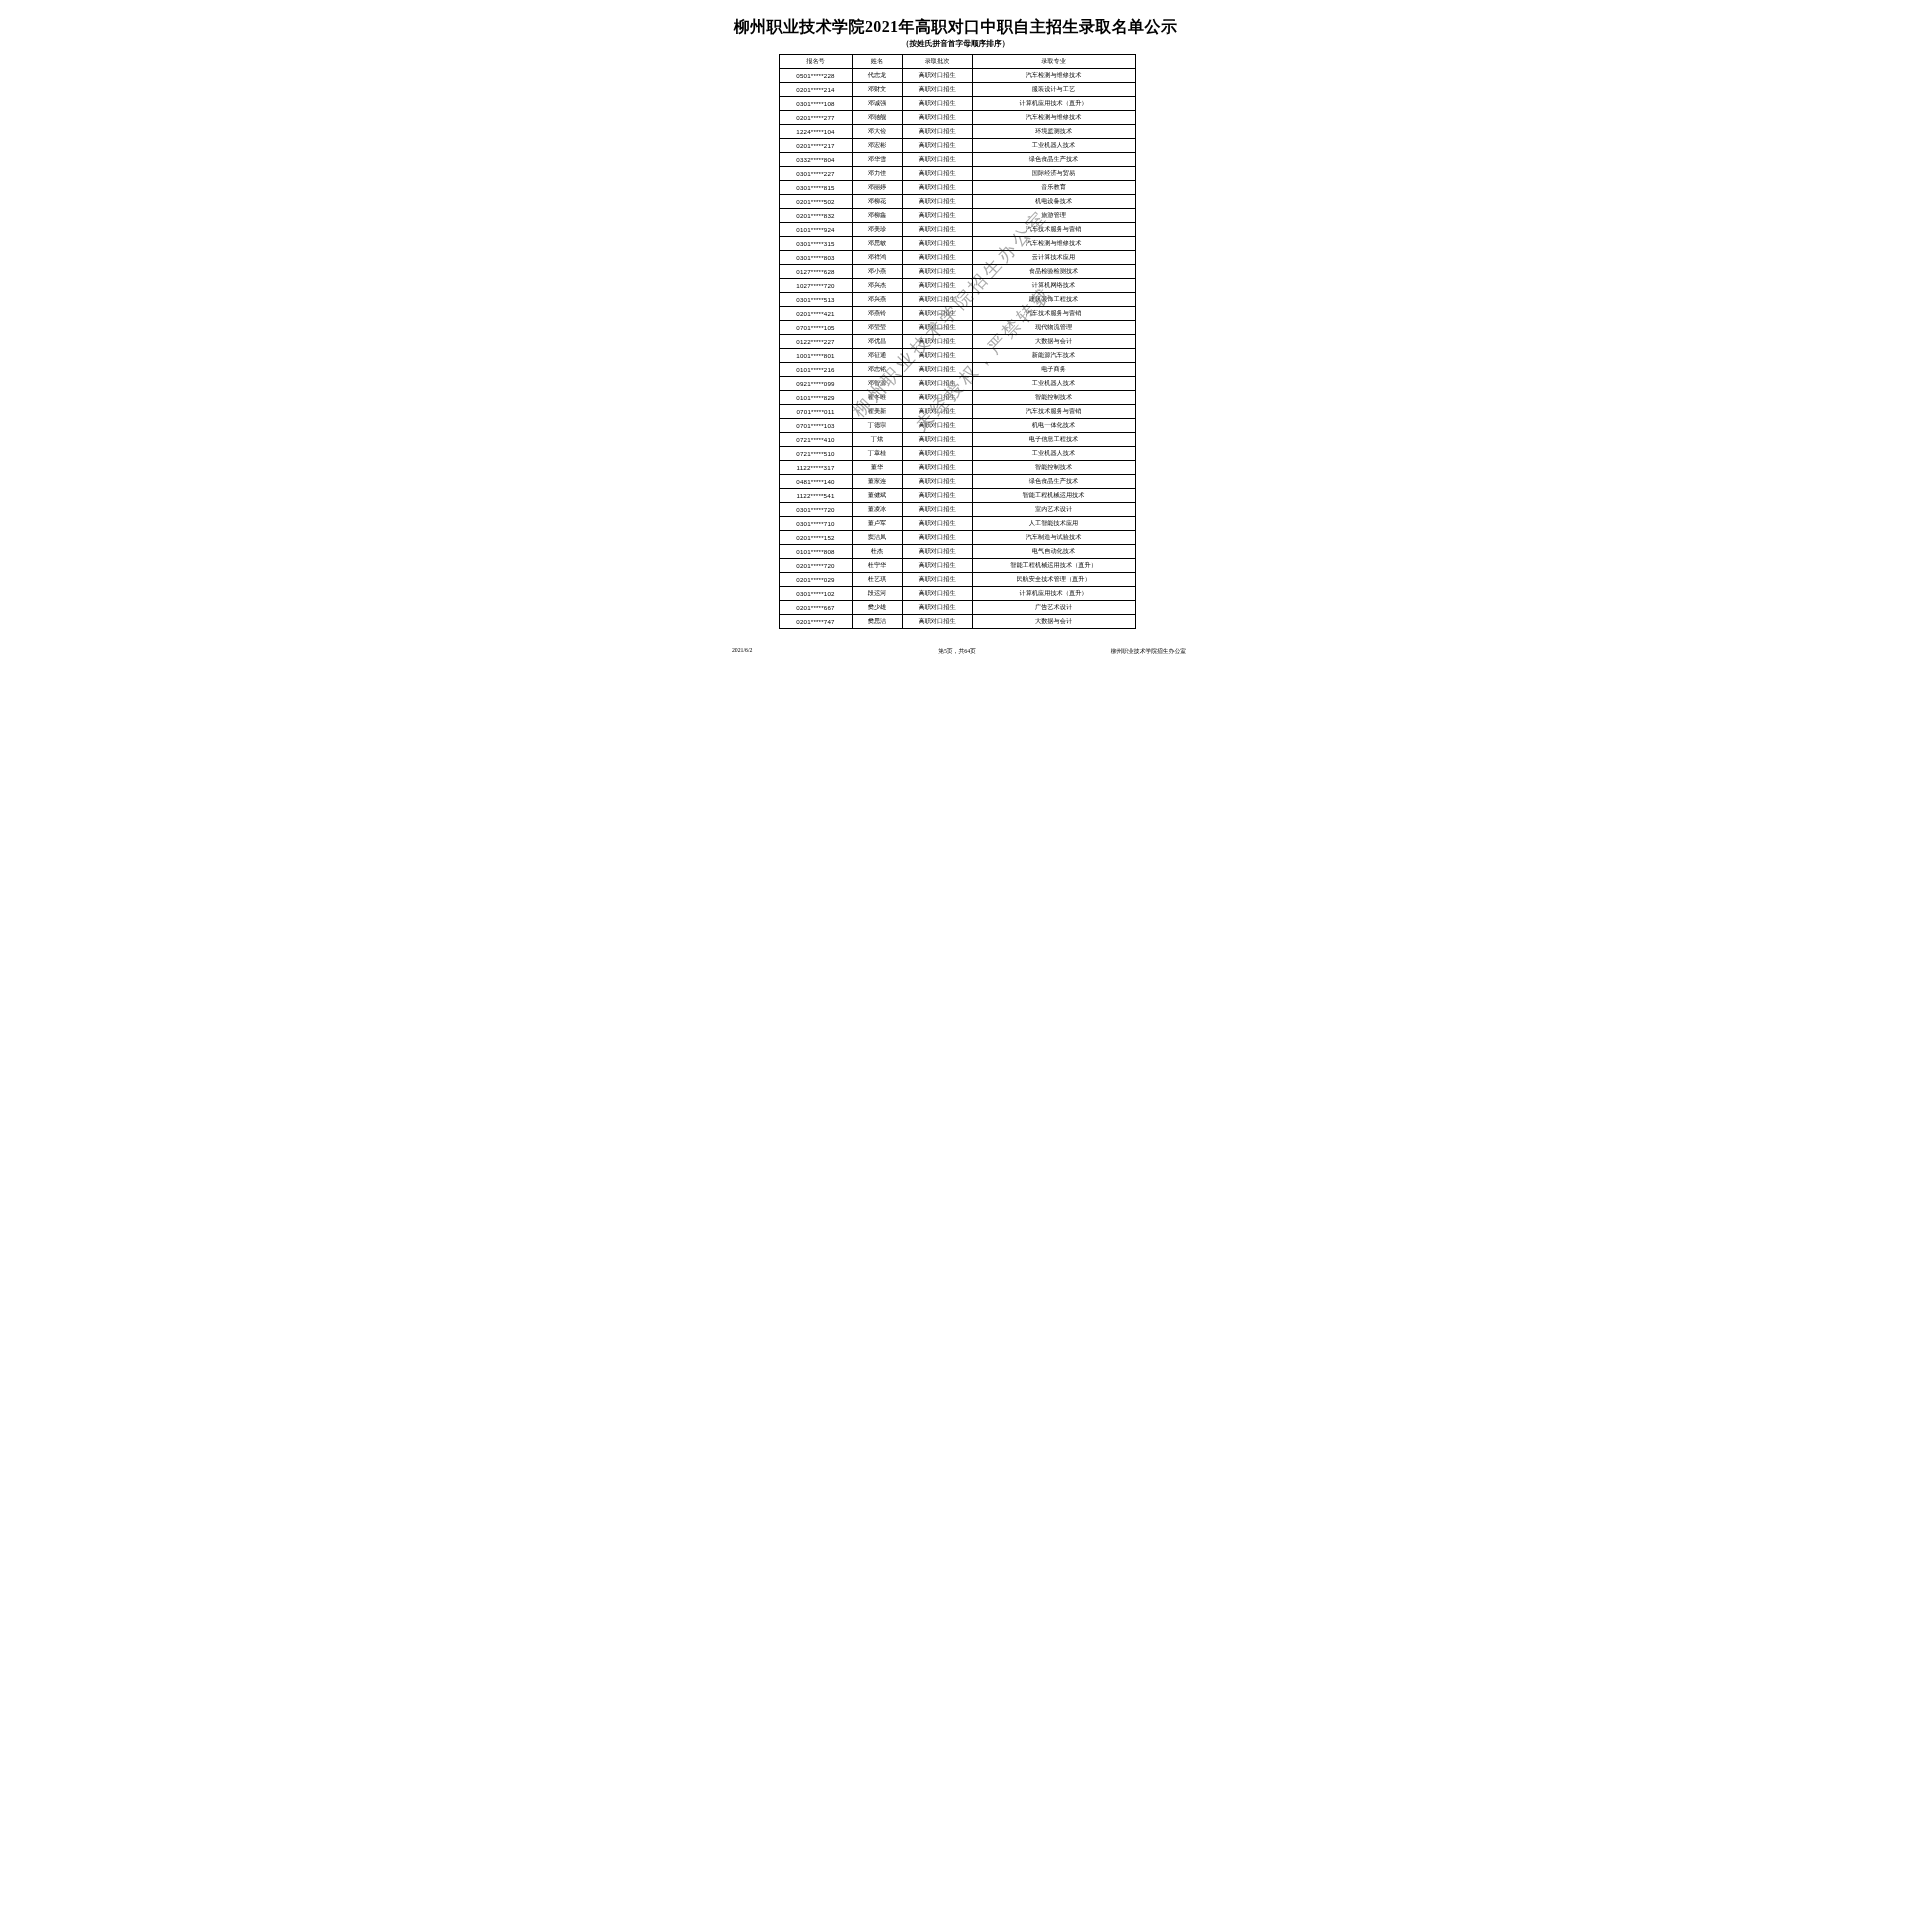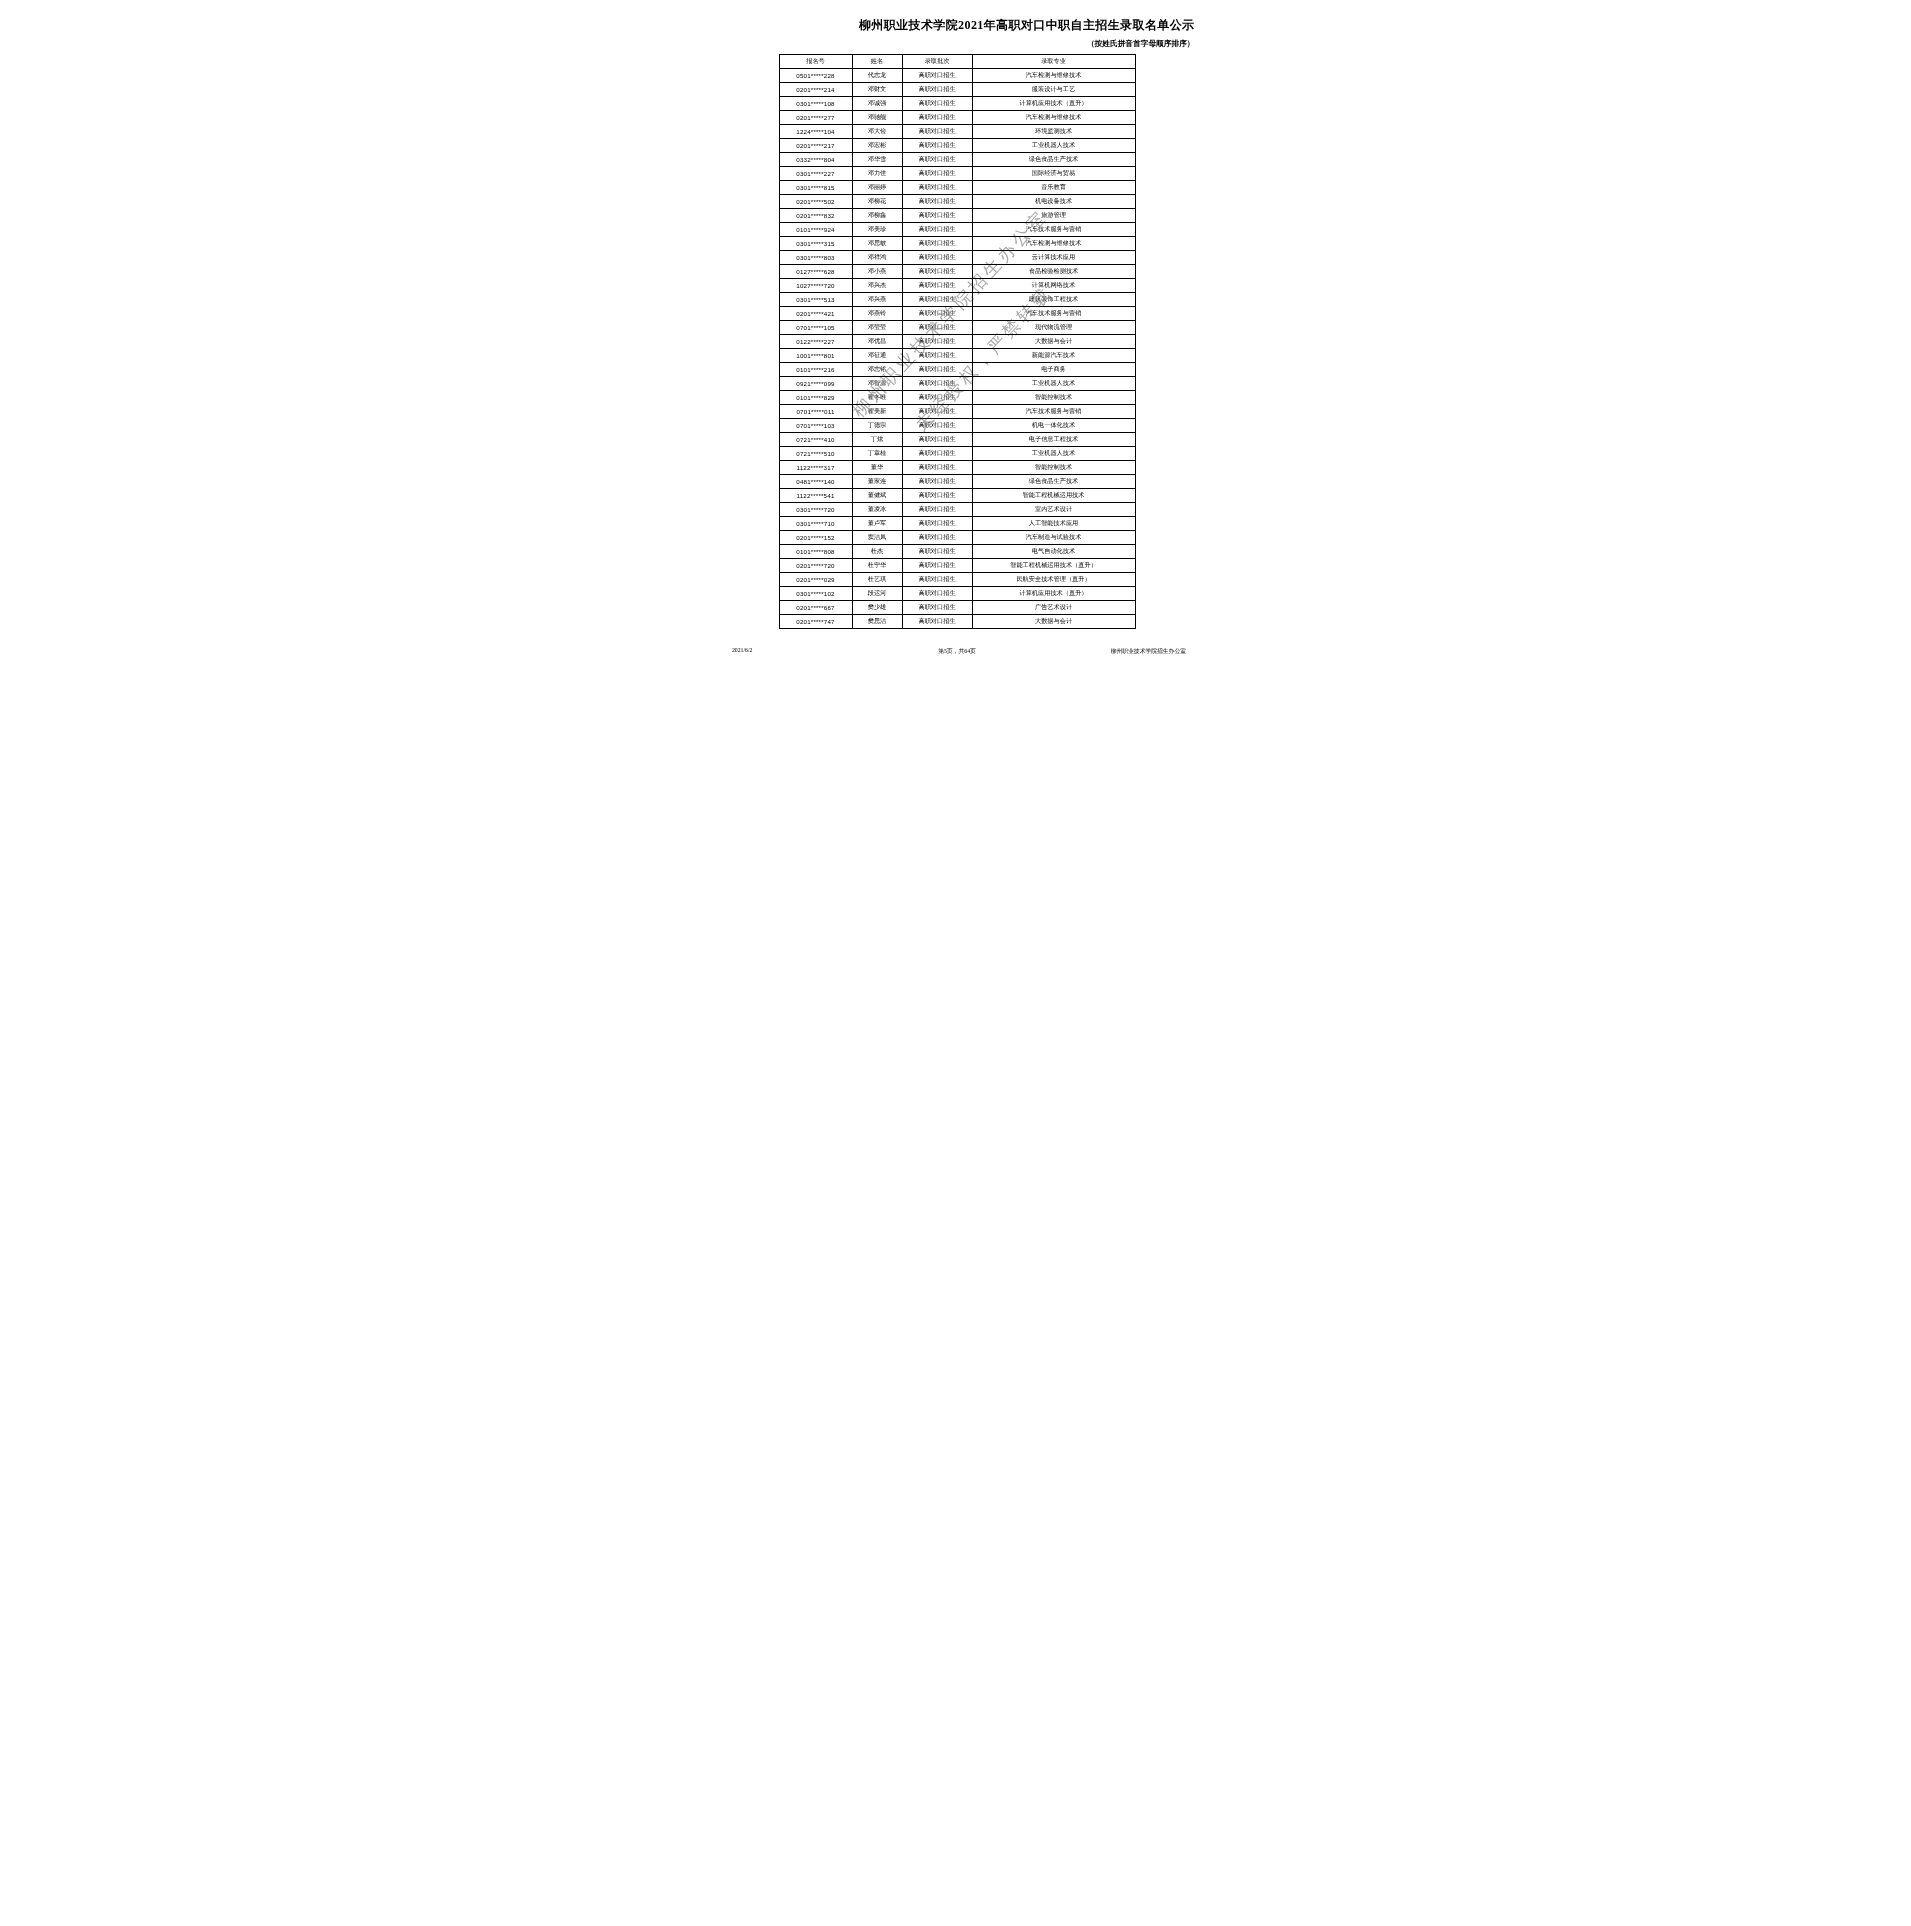--- a/index.html
+++ b/index.html
@@ -7,28 +7,28 @@
     position:relative;
     width:478px;height:676px;
     margin:0 auto;
     background:#ffffff;
     color:#000;
     font-family:"Liberation Serif", serif;
     overflow:hidden;
   }
   .doc-title{
     position:absolute;top:17px;left:0;width:100%;
-    text-align:right;
-    font-size:12px;font-weight:bold;
+    text-align:center;
+    font-size:16px;font-weight:bold;
     letter-spacing:0.4px;
     white-space:nowrap;
   }
   .doc-subtitle{
     position:absolute;top:39px;left:0;width:100%;
-    text-align:right;
+    text-align:center;
     font-size:7.7px;font-weight:bold;
     white-space:nowrap;
   }
   table.admission{
     position:absolute;top:54px;left:62px;
     border-collapse:collapse;
     table-layout:fixed;
     width:356px;
   }
   table.admission th, table.admission td{

